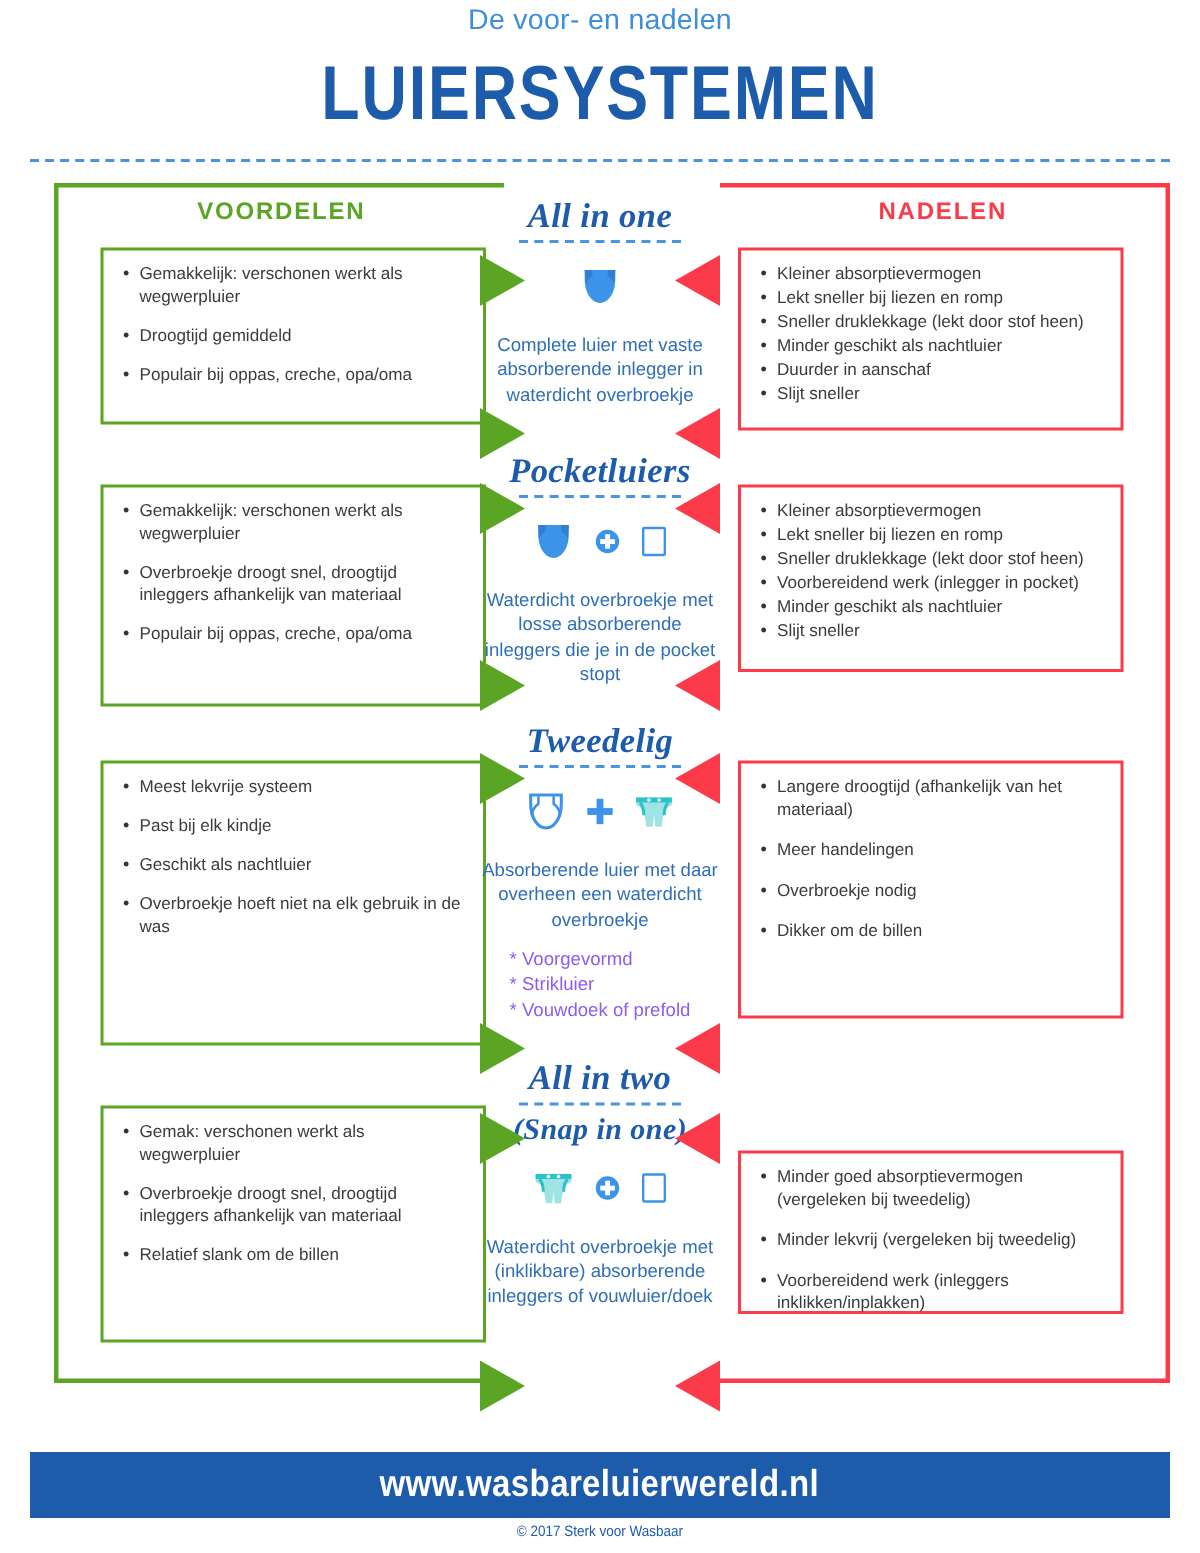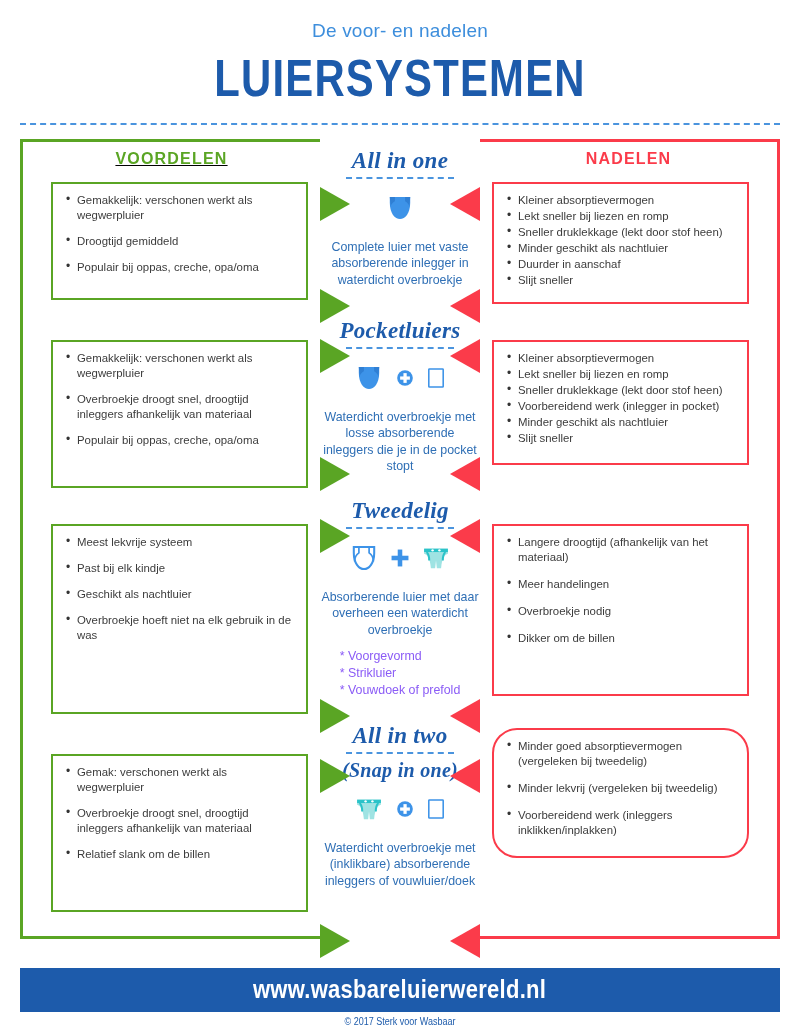--- a/index.html
+++ b/index.html
@@ -9,21 +9,21 @@
     font-family: "Liberation Sans", sans-serif;
     overflow: hidden;
   }
   #page {
     position: relative;
     width: 800px; height: 1035px;
     background: #ffffff;
   }
 
   
-  .header { text-align: center; padding-top: 20px; }
+  .header { text-align: center; padding-top: 3px; }
   .kicker {
     font-size: 19px;
     color: #3d8edc;
     letter-spacing: .2px;
     font-weight: 400;
   }
   .maintitle {
     margin-top: 10px;
     font-size: 51px;
     line-height: 1.04;
@@ -43,21 +43,21 @@
   .board {
     position: relative;
     margin: 14px auto 0 auto;
     width: 760px;
     height: 800px;
   }
   .col {
     position: absolute;
     top: 0; bottom: 0;
   }
-  .col-pros  { left: 0;   width: 300px; border: 3px solid #5aa524; border-right: none; text-decoration: underline; }
+  .col-pros  { left: 16px;   width: 300px; border: 3px solid #5aa524; border-right: none; }
   .col-cons  { right: 0;  width: 300px; border: 3px solid #fb3b4a; border-left: none; }
   .col-mid   { left: 300px; width: 160px; }
 
   
   .col-head {
     text-align: center;
     font-size: 16px;
     font-weight: 700;
     letter-spacing: 1.2px;
     padding-top: 8px;
@@ -258,21 +258,21 @@
             </ul>
           </div>
           <div class="listbox cons loose" style="top: 382px; height: 172px;">
             <ul>
               <li>Langere droogtijd (afhankelijk van het materiaal)</li>
               <li>Meer handelingen</li>
               <li>Overbroekje nodig</li>
               <li>Dikker om de billen</li>
             </ul>
           </div>
-          <div class="listbox cons loose" style="top: 586px; height: 130px; border-radius: 25px;">
+          <div class="listbox cons loose" style="top: 642px; height: 109px;">
             <ul>
               <li>Minder goed absorptievermogen (vergeleken bij tweedelig)</li>
               <li>Minder lekvrij (vergeleken bij tweedelig)</li>
               <li>Voorbereidend werk (inleggers inklikken/inplakken)</li>
             </ul>
           </div>
         </div>
     </div>
 
     <div class="col col-mid">

